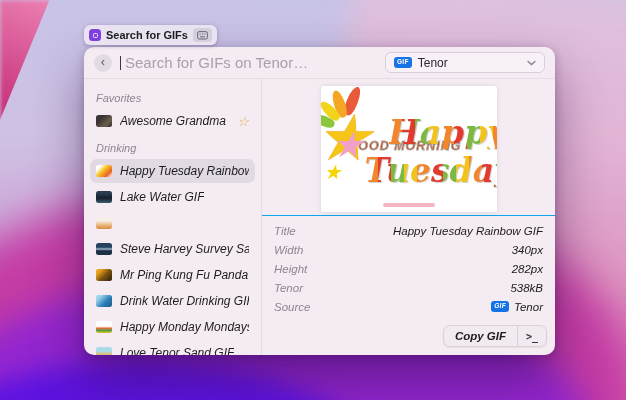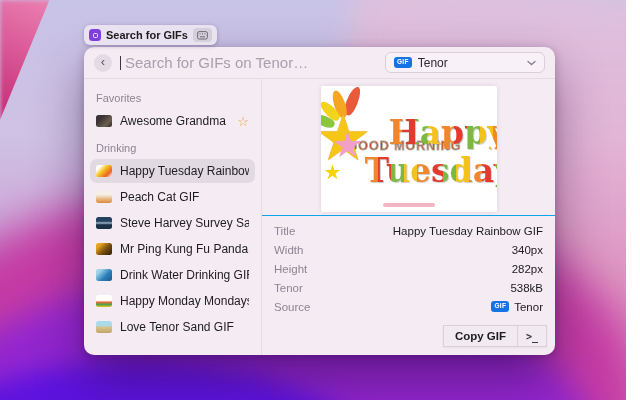--- a/index.html
+++ b/index.html
@@ -46,21 +46,21 @@
   .search-input { flex:1; min-width:0; border:none; outline:none; background:transparent;
     font-family:"Liberation Sans",sans-serif; font-size:15px; color:#1d1c1e; }
   .search-input::placeholder { color:#a79fab; }
   .source-select { flex:none; width:160px; height:21px; display:flex; align-items:center; gap:6px;
     padding:0 8px; border:1px solid #d9cfd8; border-radius:6px; background:#f8f1f7; }
   .gif-badge { background:#1673e6; color:#fff; font-size:6.5px; font-weight:700;
     padding:2px 3px; border-radius:3px; letter-spacing:.3px; line-height:1; flex:none; }
   .select-label { font-size:12px; color:#2a2830; font-weight:500; flex:1; }
   .chev { flex:none; }
 
-  .body { display:flex; height:276px; }
+  .body { display:flex; height:276px;font-style:italic; }
 
   
   .sidebar { width:178px; flex:none; border-right:1px solid #e4dbe3; padding:4px 6px 0 6px; overflow:hidden; }
   .section-title { font-size:11px; color:#8d8591; margin:9px 6px 5px 6px; }
   .row { display:flex; align-items:center; gap:8px; height:24px; padding:0 6px;
     border-radius:7px; margin-bottom:2px; cursor:default; }
   .row.selected { background:#e1dae3; }
   .thumb { width:16px; height:12px; border-radius:2.5px; flex:none; }
   .row-label { font-size:12px; color:#1d1c1e; white-space:nowrap; overflow:hidden; }
   .fav-star { margin-left:auto; color:#e2a93c; font-size:13px; line-height:1; }
@@ -99,21 +99,21 @@
   .watermark { position:absolute; bottom:5px; left:50%; transform:translateX(-50%);
     width:52px; height:4px; border-radius:2px; background:rgba(225,70,100,.4); }
 
   .meta { border-top:1px solid #0ea5e9; padding:5px 12px 2px 12px; flex:none; }
   .meta-row { display:flex; align-items:center; justify-content:space-between; height:19px; }
   .meta-label { font-size:11.5px; color:#8d8591; }
   .meta-value { font-size:11.5px; color:#1d1c1e; font-weight:500; display:flex; align-items:center; gap:5px; }
 
   .footer { margin-top:auto; display:flex; justify-content:flex-end; padding:0 8px 8px 0; }
   .action-group { display:flex; align-items:stretch; height:22px; border:1px solid #d9d0d8;
-    border-radius:0; background:#f2eaf1; overflow:hidden; box-shadow:0 1px 2px rgba(0,0,0,.06); }
+    border-radius:7px; background:#f2eaf1; overflow:hidden; box-shadow:0 1px 2px rgba(0,0,0,.06); }
   .action-copy { display:flex; align-items:center; padding:0 11px; font-size:11.5px; font-weight:700; color:#1d1c1e; cursor:default; }
   .action-sep { width:1px; background:#d9d0d8; }
   .action-term { width:28px; display:flex; align-items:center; justify-content:center;
     font-family:"DejaVu Sans Mono",monospace; font-size:10px; font-weight:700; color:#3a3740; cursor:default; }
 </style>
 </head>
 <body>
 
 <div class="desktop">
   <div class="wp wp-pink-right"></div>
@@ -163,22 +163,25 @@
           <span class="row-label">Awesome Grandma GIF</span>
           <span class="fav-star">☆</span>
         </div>
 
         <div class="section-title">Drinking</div>
         <div class="row selected">
           <span class="thumb t-tuesday"></span>
           <span class="row-label">Happy Tuesday Rainbow GIF</span>
         </div>
         <div class="row">
+          <span class="thumb t-lake"></span>
+          <span class="row-label">Lake Water GIF</span>
+        </div>
+        <div class="row">
           <span class="thumb t-peach"></span>
-          <span class="row-label">Peach Cat GIF</span>
         </div>
         <div class="row">
           <span class="thumb t-steve"></span>
           <span class="row-label">Steve Harvey Survey Says GIF</span>
         </div>
         <div class="row">
           <span class="thumb t-ping"></span>
           <span class="row-label">Mr Ping Kung Fu Panda GIF</span>
         </div>
         <div class="row">

